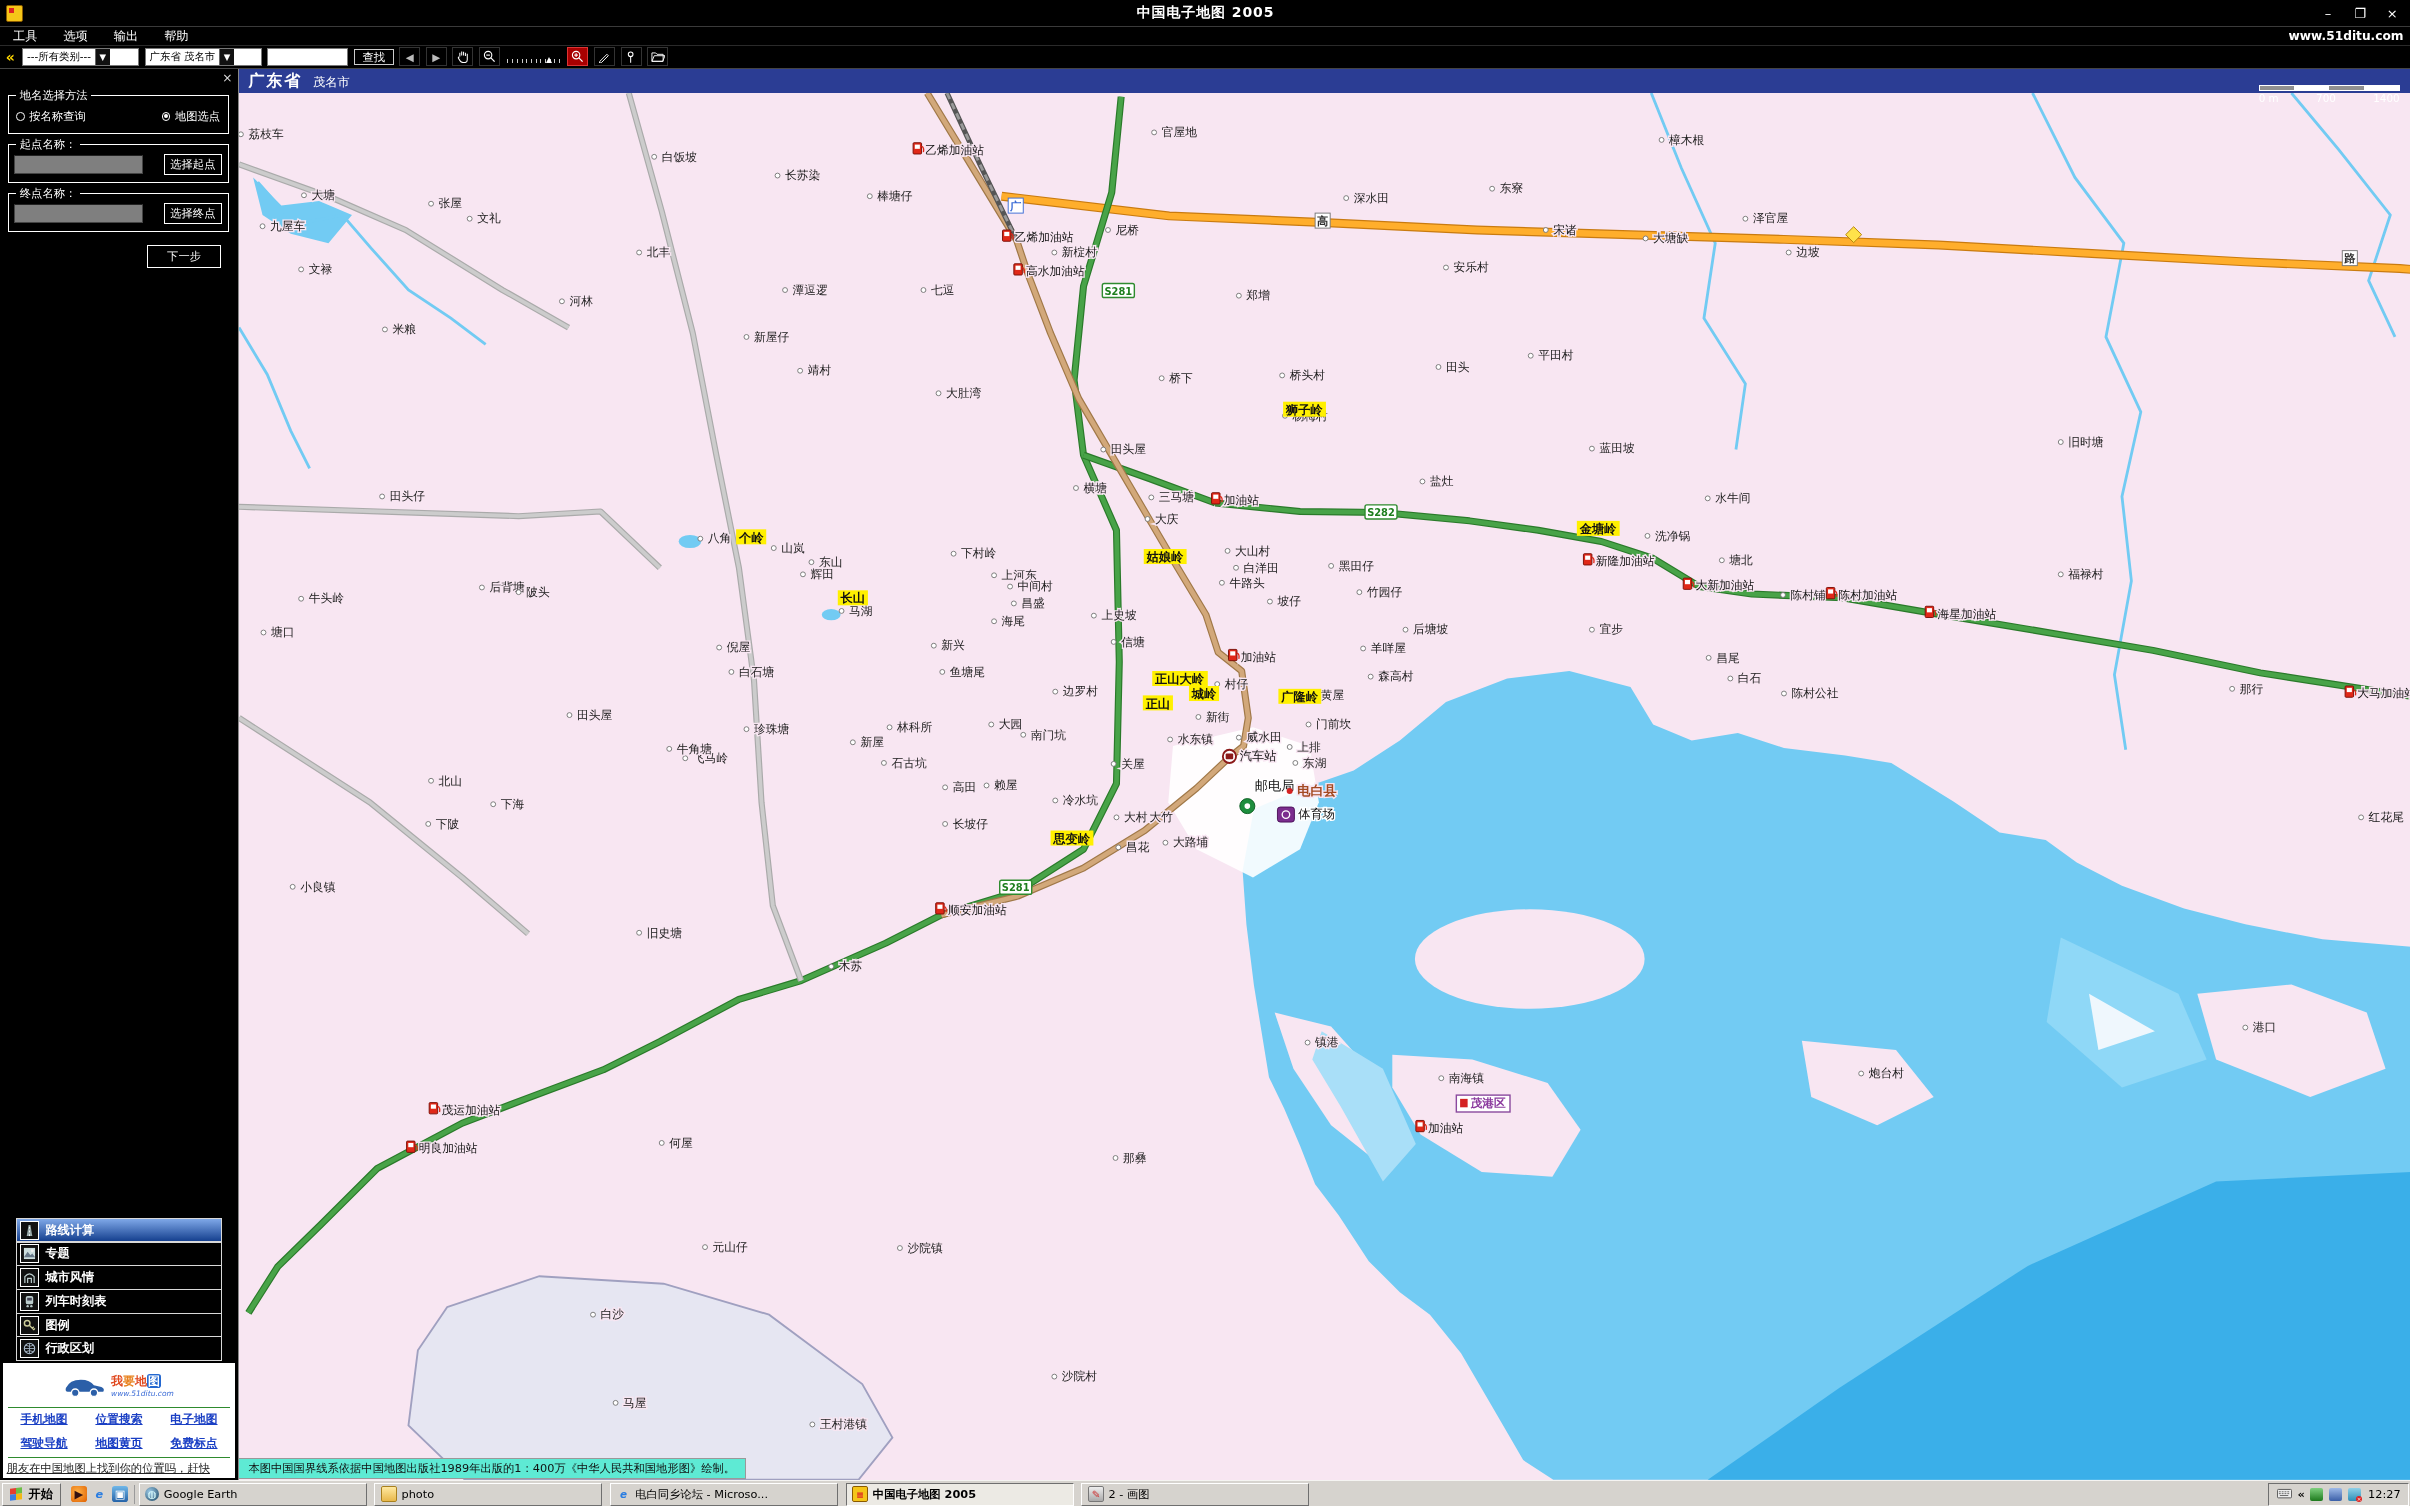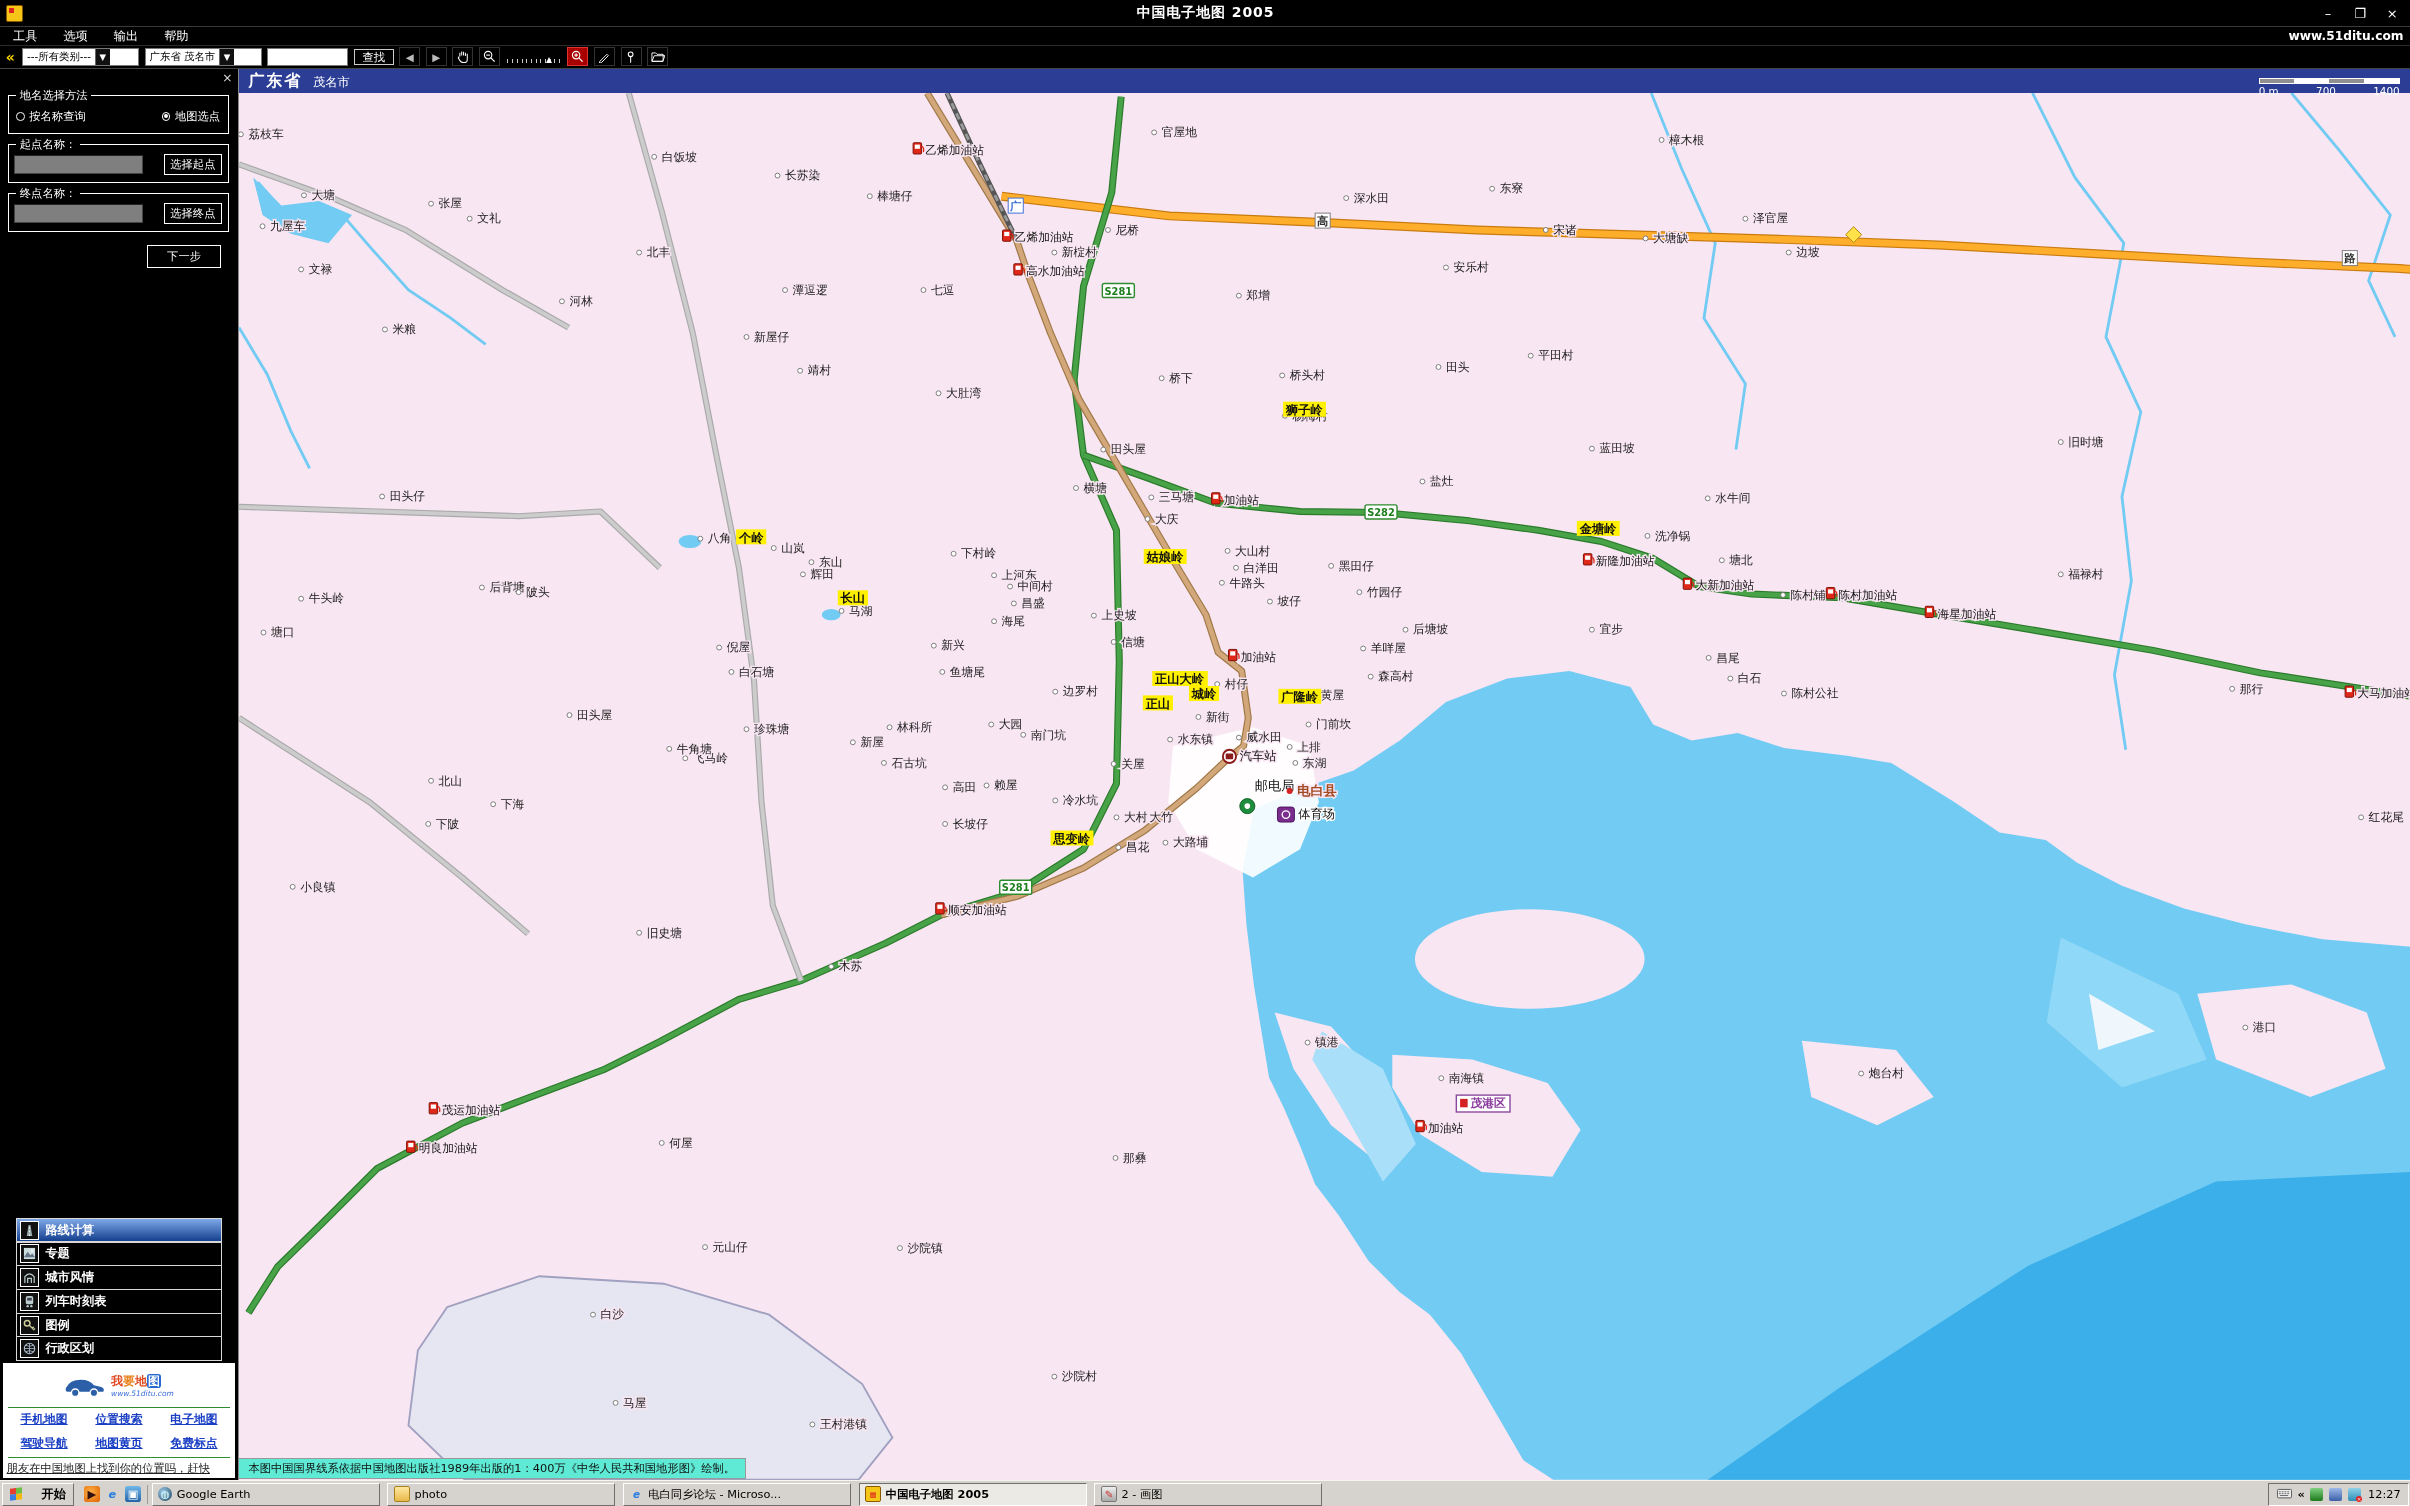--- a/index.html
+++ b/index.html
@@ -64,31 +64,31 @@
   .hr-green{border:0;border-top:1.9px solid #2e8b2e;margin:0.9px 5.6px;}
   .link-row{display:flex;justify-content:space-around;padding:3.8px 3.8px;}
   .plink{color:#1a3fc4;font-size:11.8px;font-weight:bold;text-decoration:underline;white-space:nowrap;}
   .marquee{font-size:11.3px;color:#222;text-decoration:underline;white-space:nowrap;overflow:hidden;padding:2.8px 1.9px 0.9px 3.8px;}
 
   
   #maparea{flex:1;position:relative;border-left:0.9px solid #888;min-width:0;}
   .mapheader{height:24.5px;background:#2b3d94;color:#fff;display:flex;align-items:baseline;gap:11px;padding-left:9.4px;position:relative;}
   .prov{font-size:16px;font-weight:bold;letter-spacing:1.9px;line-height:24.5px;}
   .cityname{font-size:12.2px;}
-  .scale{position:absolute;right:11.3px;top:9px;width:141px;}
+  .scale{position:absolute;right:11.3px;top:16px;width:141px;}
   .scale-bar{display:flex;height:4.7px;border:0.9px solid #fff;}
   .scale-bar div{flex:1;}
   .sb1,.sb3{background:#909090;} .sb2,.sb4{background:#fff;}
   .scale-labels{display:flex;justify-content:space-between;font-size:10.4px;color:#fff;margin-top:0.9px;}
   #map-svg{display:block;width:100%;height:calc(100% - 24.5px);background:#f8e6f2;}
   .attribution{position:absolute;left:0;bottom:1px;background:#5eead4;border:0.9px solid #999;border-left:none;padding:1.9px 9.4px;font-size:11.3px;color:#111;white-space:nowrap;}
 
   
   #taskbar{height:26px;background:#d6d3ce;border-top:0.9px solid #f5f4f2;display:flex;align-items:center;gap:3.8px;padding:0 1.9px;font-size:11.3px;color:#000;}
-  .startbtn{display:flex;align-items:center;gap:19px;height:21px;padding:0 7.5px;background:#d6d3ce;border:0.9px solid;border-color:#fff #6f6f6f #6f6f6f #fff;font-weight:bold;font-size:12.2px;}
+  .startbtn{display:flex;align-items:center;gap:6px;height:21px;padding:0 7.5px;background:#d6d3ce;border:0.9px solid;border-color:#fff #6f6f6f #6f6f6f #fff;font-weight:bold;font-size:12.2px;}
   .winflag{display:grid;grid-template-columns:5.6px 5.6px;grid-template-rows:5.6px 5.6px;gap:0.9px;transform:skewY(-6deg);}
   .winflag i{display:block;}
   .wf1{background:#e33e30;} .wf2{background:#6cbe45;} .wf3{background:#3b7de0;} .wf4{background:#f2b715;}
   .ql{display:flex;gap:4.7px;align-items:center;padding:0 5.6px;border-right:0.9px solid #9a9a9a;height:19px;}
   .ql-ico{width:16px;height:16px;border-radius:2.8px;display:flex;align-items:center;justify-content:center;font-weight:bold;font-size:11.3px;}
   .task{display:flex;align-items:center;gap:4.7px;width:215px;height:21px;padding:0 5.6px;background:#d6d3ce;border:0.9px solid;border-color:#fff #6f6f6f #6f6f6f #fff;overflow:hidden;white-space:nowrap;}
   .task.active{background:#eceae4;border-color:#6f6f6f #fff #fff #6f6f6f;font-weight:bold;}
   .task .ticon{width:14px;height:14px;flex:none;display:flex;align-items:center;justify-content:center;font-size:10.4px;font-weight:bold;}
   .tray{margin-left:auto;display:flex;align-items:center;gap:5.6px;height:21px;border:0.9px solid;border-color:#6f6f6f #fff #fff #6f6f6f;padding:0 7.5px;}
   .tray-ico{width:13px;height:13px;border-radius:1.9px;}

